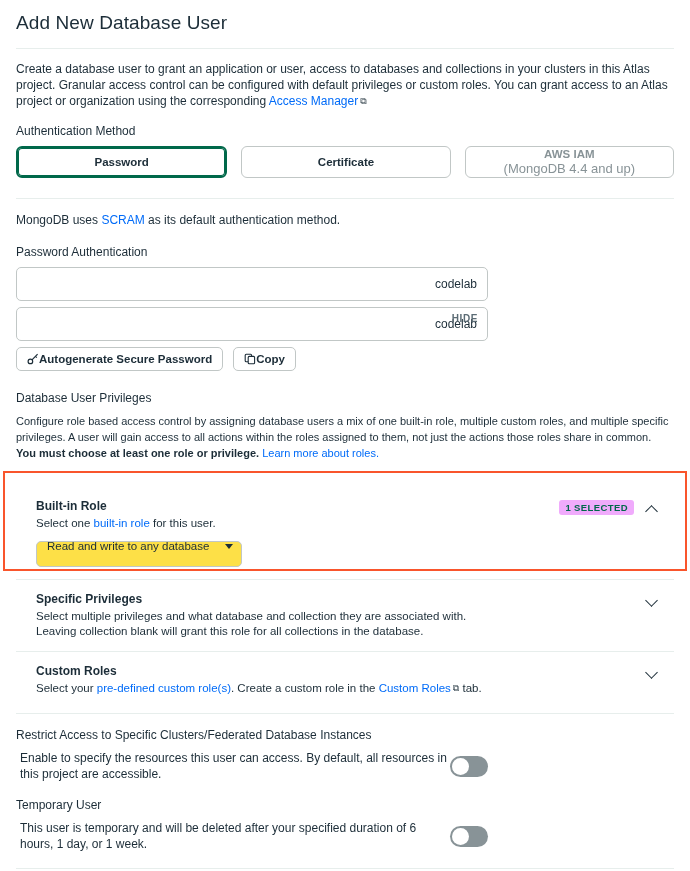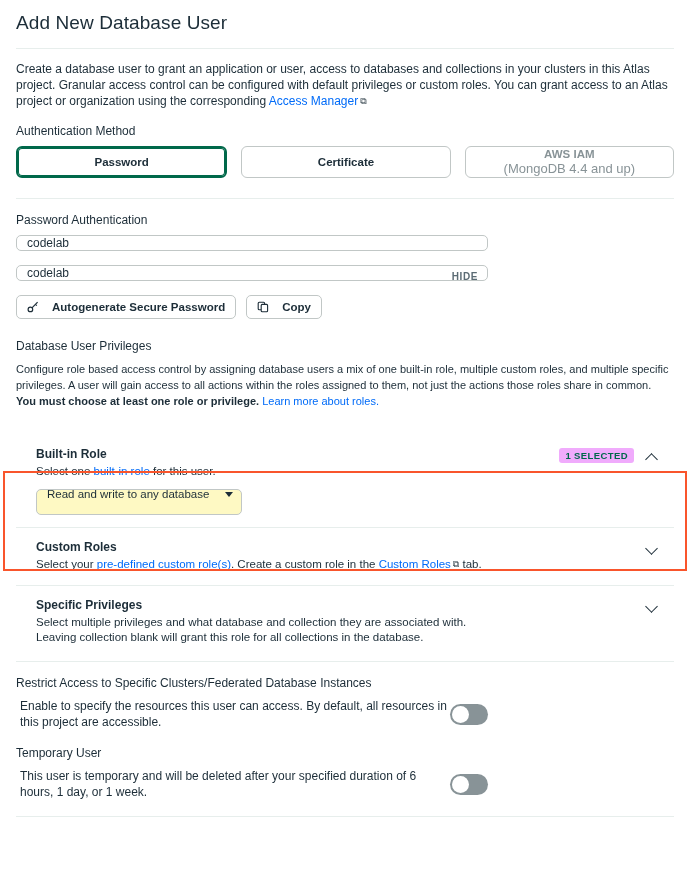--- a/index.html
+++ b/index.html
@@ -91,30 +91,31 @@
   }
   .note {
     font-size: 12px;
     color: #1c2d38;
     margin-bottom: 18px;
   }
 
   
   .text-input {
     width: 472px;
-    height: 16px;
+    height: 34px;
     border: 1px solid #c1c7c6;
     border-radius: 5px;
     background: #fff;
     font-family: "Liberation Sans", sans-serif;
     font-size: 12px;
     color: #1c2d38;
     padding: 0 10px;
-    margin-bottom: 14px;
+    margin-bottom: 6px;
     display: block;
+    text-align: right;
   }
   .pw-wrap { position: relative; width: 472px; }
   .pw-wrap .hide-btn {
     position: absolute;
     right: 10px;
     top: 6px;
     font-size: 10px;
     letter-spacing: 0.6px;
     color: #5c6c75;
     font-weight: bold;
@@ -134,21 +135,21 @@
     height: 24px;
     border: 1px solid #c1c7c6;
     border-radius: 5px;
     background: #fff;
     font-family: "Liberation Sans", sans-serif;
     font-size: 11.5px;
     font-weight: bold;
     color: #1c2d38;
     display: inline-flex;
     align-items: center;
-    gap: 13px;
+    gap: 0;
     padding: 0 10px;
     cursor: pointer;
   }
   .btn .ic { display: inline-flex; }
 
   .para {
     font-size: 11px;
     line-height: 16px;
     margin-bottom: 26px;
   }
@@ -210,21 +211,21 @@
     transform: rotate(45deg);
   }
   .chev.up::before { transform: rotate(-135deg); top: 5px; }
 
   .select {
     margin-top: 10px;
     width: 206px;
     height: 26px;
     border: 1px solid #c1c7c6;
     border-radius: 5px;
-    background: #fef9c3;
+    background: #fde047;
     display: flex;
     align-items: center;
     justify-content: space-between;
     padding: 0 8px 16px 10px;
     font-size: 11.5px;
     color: #1c2d38;
     cursor: pointer;
   }
   .select .caret {
     width: 0; height: 0;
@@ -309,20 +310,23 @@
       <div class="main">Certificate</div>
     </div>
     <div class="auth-card disabled">
       <div class="main">AWS IAM</div>
       <div class="sub">(MongoDB 4.4 and up)</div>
     </div>
   </div>
 
   <div class="divider"></div>
 
+  <div class="note">
+    <span>MongoDB uses </span><a class="link" href="#">SCRAM</a><span> as its default authentication method.</span>
+  </div>
 
   <div class="section-label">Password Authentication</div>
 
   <input class="text-input" type="text" value="codelab" style="">
 
   <div class="pw-wrap">
     <input class="text-input" type="text" value="codelab" style="">
     <button class="hide-btn">HIDE</button>
   </div>
 
@@ -370,37 +374,37 @@
       </div>
       <div class="select">
         <span>Read and write to any database</span>
         <span class="caret"></span>
       </div>
     </div>
 
     <div class="acc">
       <div class="acc-head">
         <div>
+          <div class="acc-title">Specific Privileges</div>
+          <div class="acc-desc">Select multiple privileges and what database and collection they are associated with.</div>
+          <div class="acc-desc">Leaving collection blank will grant this role for all collections in the database.</div>
+        </div>
+        <div class="acc-right">
+          <span class="chev"></span>
+        </div>
+      </div>
+    </div>
+
+    <div class="acc">
+      <div class="acc-head">
+        <div>
           <div class="acc-title">Custom Roles</div>
           <div class="acc-desc">
             <span>Select your </span><a class="link" href="#">pre-defined custom role(s)</a><span>. Create a custom role in the </span><a class="link" href="#">Custom Roles</a><span class="ext-icon">⧉</span><span> tab.</span>
           </div>
-        </div>
-        <div class="acc-right">
-          <span class="chev"></span>
-        </div>
-      </div>
-    </div>
-
-    <div class="acc">
-      <div class="acc-head">
-        <div>
-          <div class="acc-title">Specific Privileges</div>
-          <div class="acc-desc">Select multiple privileges and what database and collection they are associated with.</div>
-          <div class="acc-desc">Leaving collection blank will grant this role for all collections in the database.</div>
         </div>
         <div class="acc-right">
           <span class="chev"></span>
         </div>
       </div>
     </div>
 
   </div>
 
   <div class="toggle-section">

